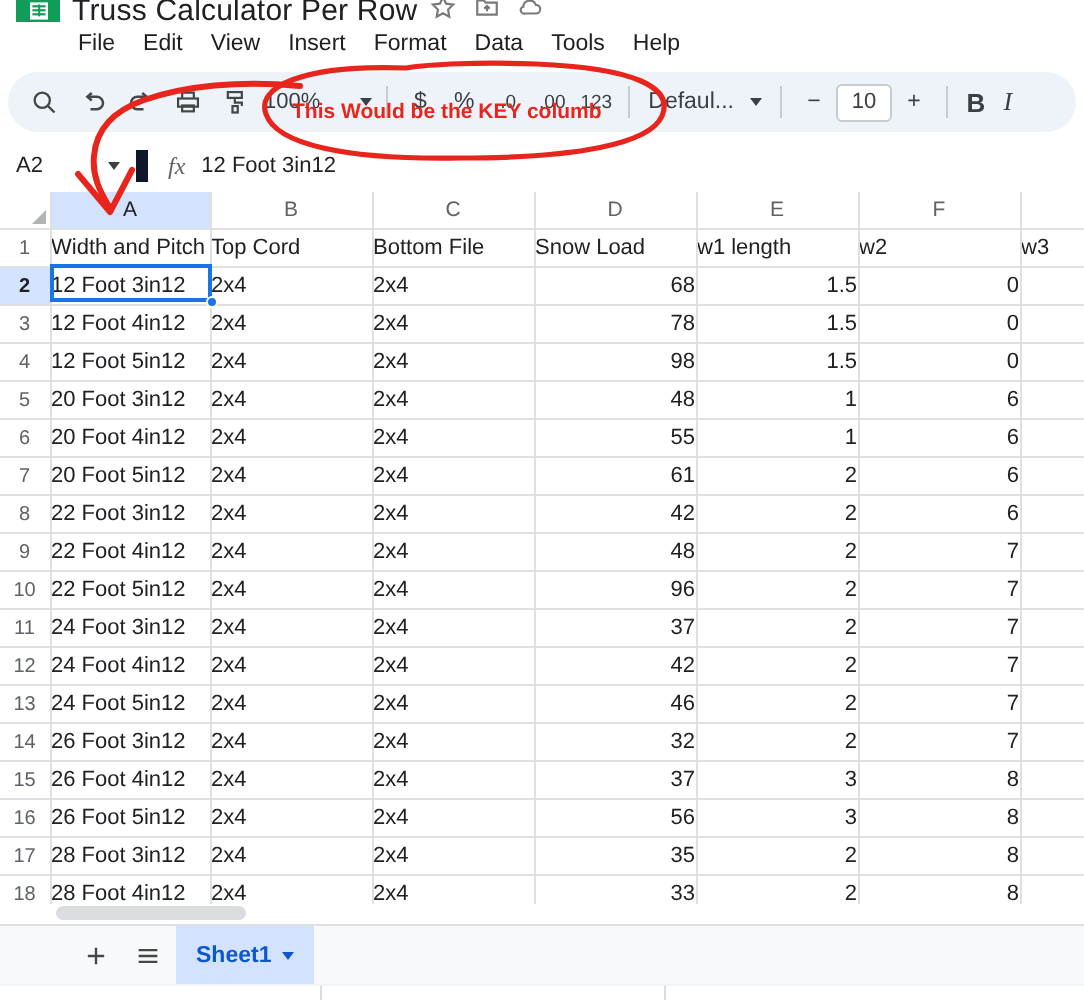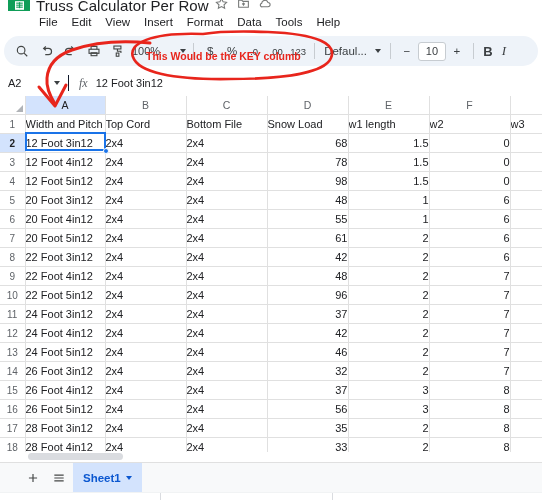--- a/index.html
+++ b/index.html
@@ -81,21 +81,21 @@
   .formulabar{
     position:absolute;left:0;top:70px;width:542px;height:26px;
     display:flex;align-items:center;background:#fff;box-sizing:border-box;
   }
   .namebox{
     width:68px;display:flex;align-items:center;justify-content:space-between;
     padding:0 8px;box-sizing:border-box;font-size:11px;color:#202124;
   }
   .fx{
     font-family:"Liberation Serif",serif;font-style:italic;font-size:12px;color:#5f6368;
-    padding:0 8px 0 10px;border-left:1px solid #0f172a;height:16px;line-height:16px;
+    padding:0 8px 0 10px;border-left:6px solid #0f172a;height:16px;line-height:16px;
   }
   .fcontent{font-size:11px;color:#202124;}
 
   
   .grid{
     position:absolute;left:0;top:96px;width:542px;height:356px;
     overflow:hidden;background:#fff;
   }
   table.sheet{border-collapse:collapse;table-layout:fixed;width:562px;}
   table.sheet td, table.sheet th{
@@ -139,21 +139,21 @@
   
   .hscroll-inner{
     position:absolute;left:28px;top:453px;width:95px;height:7px;
     background:#dadce0;border-radius:4px;
   }
 
   
   .tabbar{
     position:absolute;left:0;top:462px;width:542px;height:30px;
     background:#f8f9fa;border-top:1px solid #e0e0e0;
-    display:flex;align-items:center;gap:2px;padding-left:21px;box-sizing:border-box;
+    display:flex;align-items:center;gap:2px;padding-left:36px;box-sizing:border-box;
   }
   .tbicon{
     width:24px;height:24px;display:flex;align-items:center;justify-content:center;
     color:#444746;flex:0 0 auto;
   }
   .sheettab{
     display:flex;align-items:center;gap:5px;height:30px;padding:0 10px;
     background:#d3e3fd;font-size:11.5px;font-weight:bold;color:#0b57d0;
   }
   .sheettab .caret{border-top-color:#0b57d0;}

